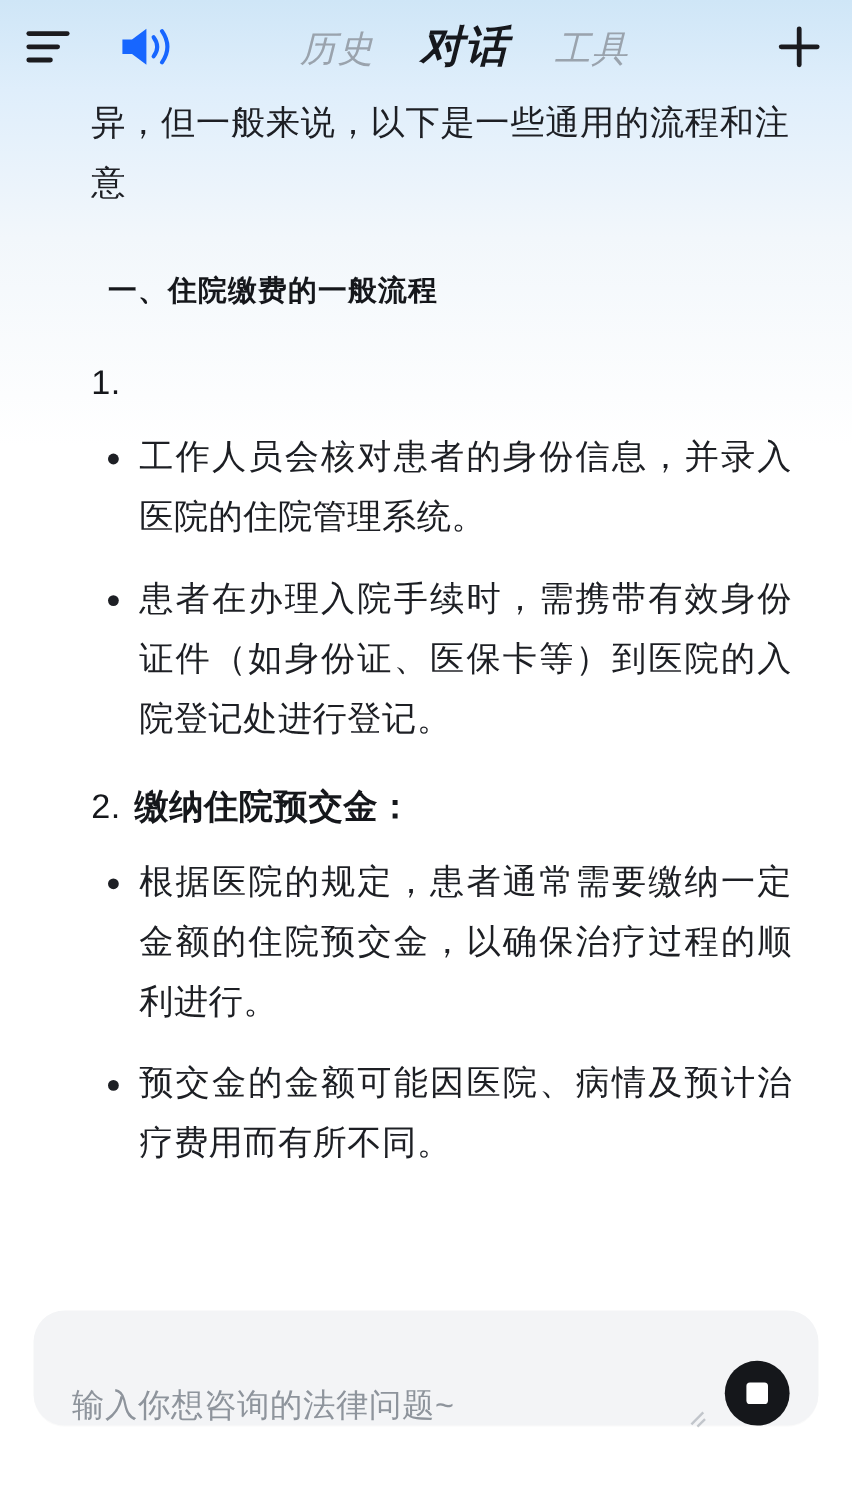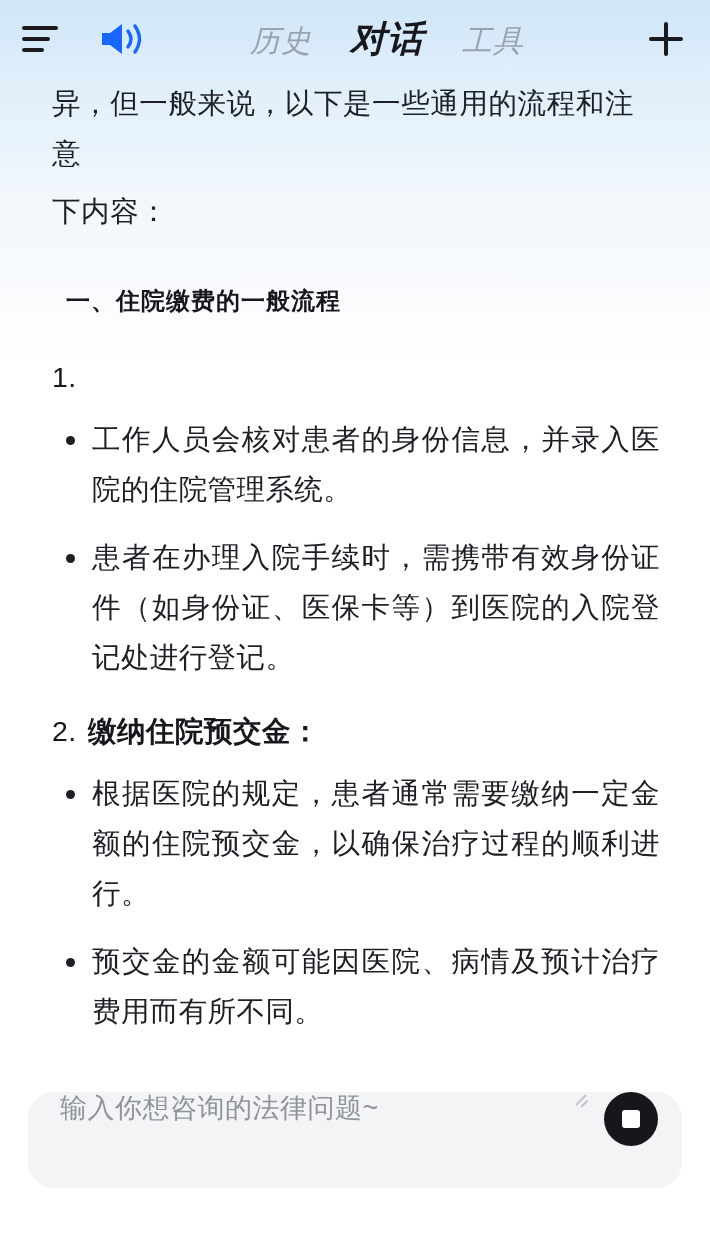--- a/index.html
+++ b/index.html
@@ -85,21 +85,21 @@
   }
   .plus::before { left: 5px; right: 5px; top: 20px; height: 4px; }
   .plus::after { top: 5px; bottom: 5px; left: 20px; width: 4px; }
 
   
   .scroll {
     position: absolute;
     top: 78px; left: 0; right: 0;
     bottom: 148px;
     overflow: hidden;
-    padding: 0 50px 0 52px;
+    padding: 0 50px 0 76px;
   }
   .msg {
     font-size: 28.5px;
     line-height: 50px;
     color: #1d1f24;
     letter-spacing: 0.6px;
   }
   .msg p { margin: 0 0 8px 0; }
   .para-cut {
     margin-top: -8px;
@@ -148,21 +148,21 @@
 
   
   .composer {
     position: absolute;
     left: 28px; right: 28px;
     bottom: 52px;
     height: 96px;
     background: #f3f4f6;
     border-radius: 26px;
     display: flex;
-    align-items: flex-start;
+    align-items: flex-end;
     padding: 0 24px 0 30px;
     box-shadow: 0 1px 0 rgba(0,0,0,0.02);
   }
   .composer-input {
     flex: 1 1 auto;
     border: none;
     background: transparent;
     outline: none;
     font-size: 27px;
     color: #2b2d31;
@@ -228,21 +228,20 @@
       <div class="tab">工具</div>
     </div>
 
     <div class="plus"></div>
   </div>
 
   <div class="scroll">
     <div class="msg">
 
       <p class="para-cut">异，但一般来说，以下是一些通用的流程和注意</p>
-      <p>下内容：</p>
 
       <h3 class="section">一、住院缴费的一般流程</h3>
 
       <ol class="steps">
 
         <li class="step">
           <div class="step-head">
             <span class="step-num">1.</span>
           </div>
           <ul class="bullets">

